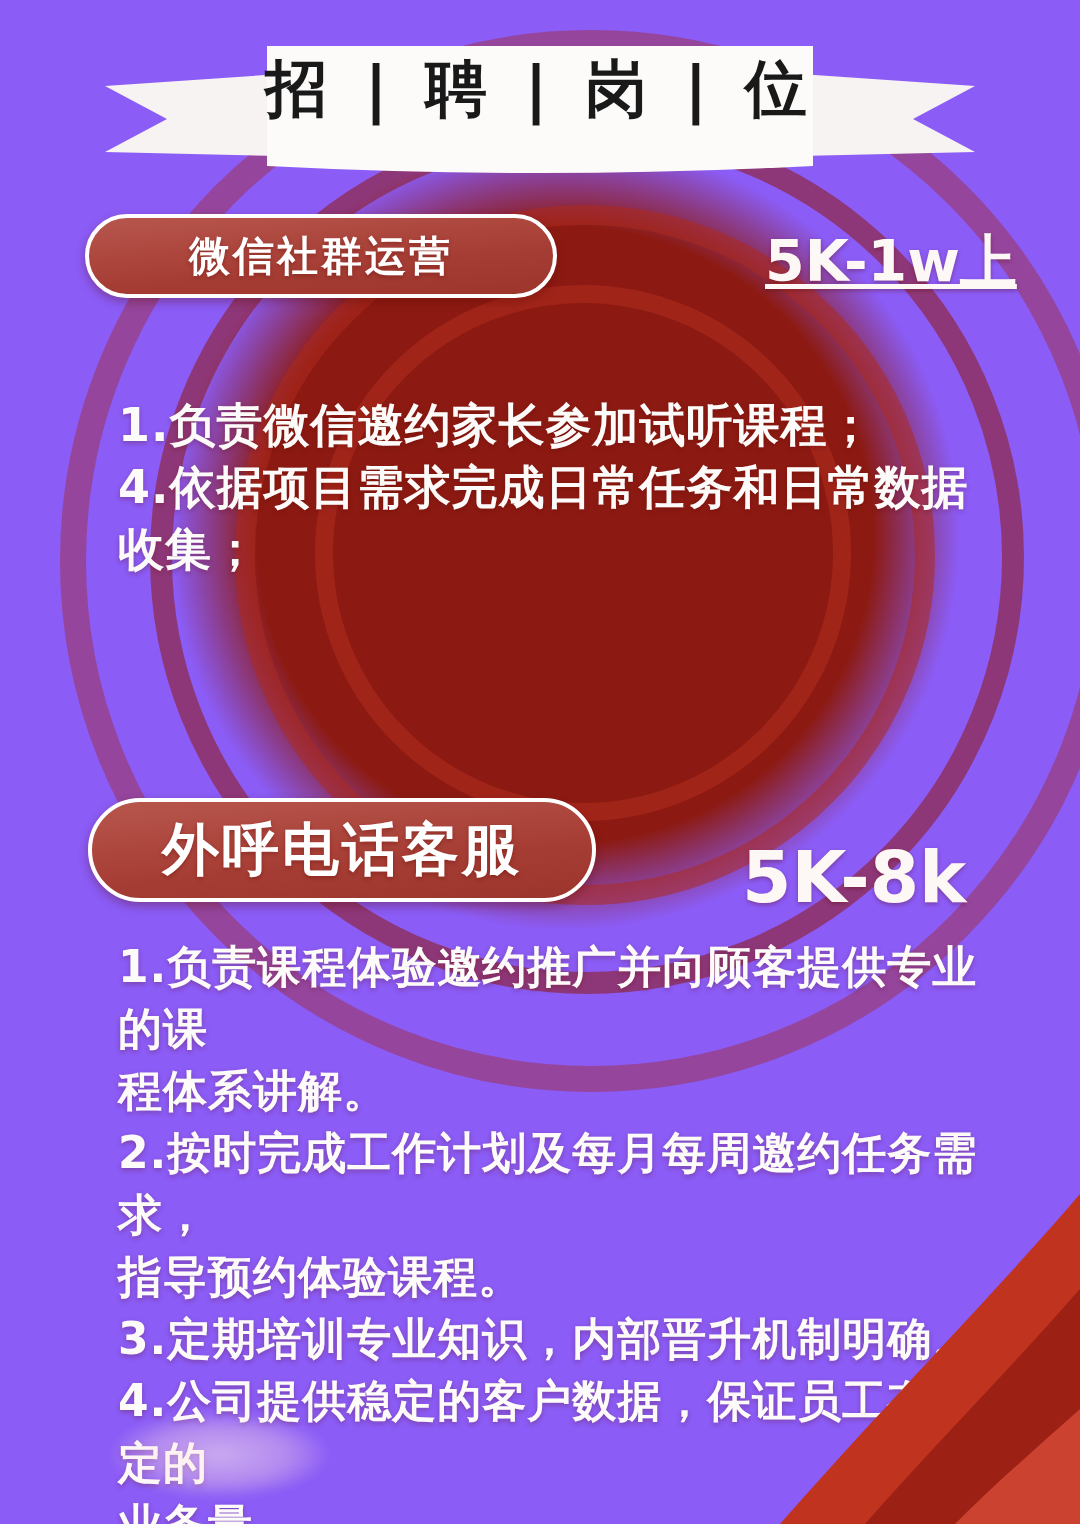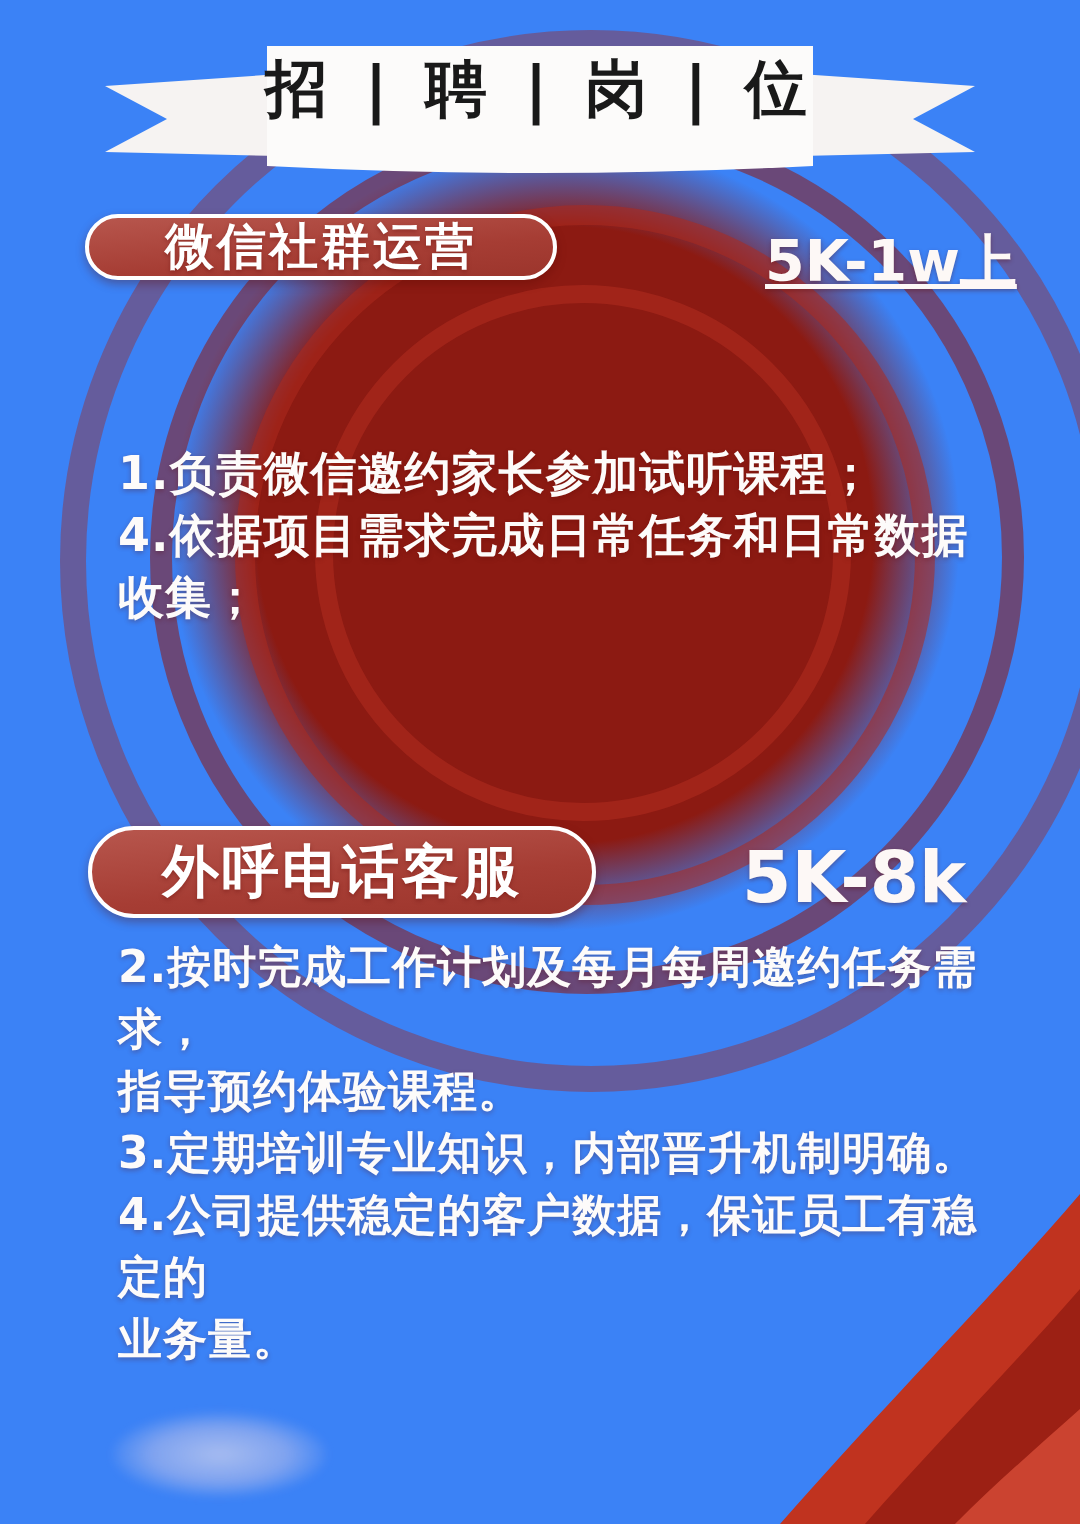--- a/index.html
+++ b/index.html
@@ -9,21 +9,21 @@
   body {
     width: 1080px;
     height: 1524px;
     overflow: hidden;
     font-family: "DejaVu Sans", "Liberation Sans", sans-serif;
   }
   .poster {
     position: relative;
     width: 1080px;
     height: 1524px;
-    background: #3b82f6;
+    background: #8b5cf6;
     overflow: hidden;
   }
 
   
   .bg-disc {
     position: absolute;
     left: 170px;
     top: 140px;
     width: 790px;
     height: 790px;
@@ -91,34 +91,33 @@
     color: #ffffff;
     font-weight: bold;
     background: linear-gradient(175deg, #b7564d 0%, #a63d34 60%, #9c352c 100%);
     box-shadow: 0 4px 10px rgba(90,8,4,0.35);
     text-shadow: 0 2px 4px rgba(90,5,0,0.35);
   }
   .pill-1 {
     left: 85px;
     top: 214px;
     width: 472px;
-    height: 66px;
+    height: 84px;
     border-radius: 48px;
-    font-size: 49px;
+    font-size: 41px;
     letter-spacing: 3px;
   }
   .pill-2 {
     left: 88px;
     top: 798px;
     width: 508px;
-    height: 92px;
+    height: 104px;
     border-radius: 54px;
     font-size: 57px;
     letter-spacing: 3px;
-    margin-top: 28px;
   }
 
   
   .salary {
     position: absolute;
     color: #fdf8f6;
     font-weight: bold;
     text-shadow: 0 2px 4px rgba(90,5,0,0.35);
     white-space: nowrap;
   }
@@ -131,21 +130,20 @@
     color: #fdfbfa;
     font-weight: bold;
     text-shadow: 0 2px 5px rgba(90,5,0,0.30);
   }
   .duties-1 {
     left: 118px;
     top: 394px;
     width: 890px;
     font-size: 46px;
     line-height: 62px;
-    margin-top: 48px;
   }
   .duties-2 {
     left: 118px;
     top: 936px;
     width: 892px;
     font-size: 44px;
     line-height: 62px;
   }
   .duty {
     white-space: pre-line;
@@ -177,20 +175,22 @@
   <div class="duties duties-1">
     <div class="duty">1.负责微信邀约家长参加试听课程；</div>
     <div class="duty">4.依据项目需求完成日常任务和日常数据收集；</div>
   </div>
 
   <div class="pill pill-2">
     <span>外呼电话客服</span>
   </div>
   <div class="salary salary-2">5K-8k</div>
   <div class="duties duties-2">
+    <div class="duty">1.负责课程体验邀约推广并向顾客提供专业的课
+程体系讲解。</div>
     <div class="duty">2.按时完成工作计划及每月每周邀约任务需求，
 指导预约体验课程。</div>
     <div class="duty">3.定期培训专业知识，内部晋升机制明确。</div>
     <div class="duty">4.公司提供稳定的客户数据，保证员工有稳定的
 业务量。</div>
 
   </div>
 
   <svg class="corner-fold" viewBox="0 0 300 330">
     <path d="M300,0 C210,105 110,205 0,330 L300,330 Z" fill="#c0331f"></path>

